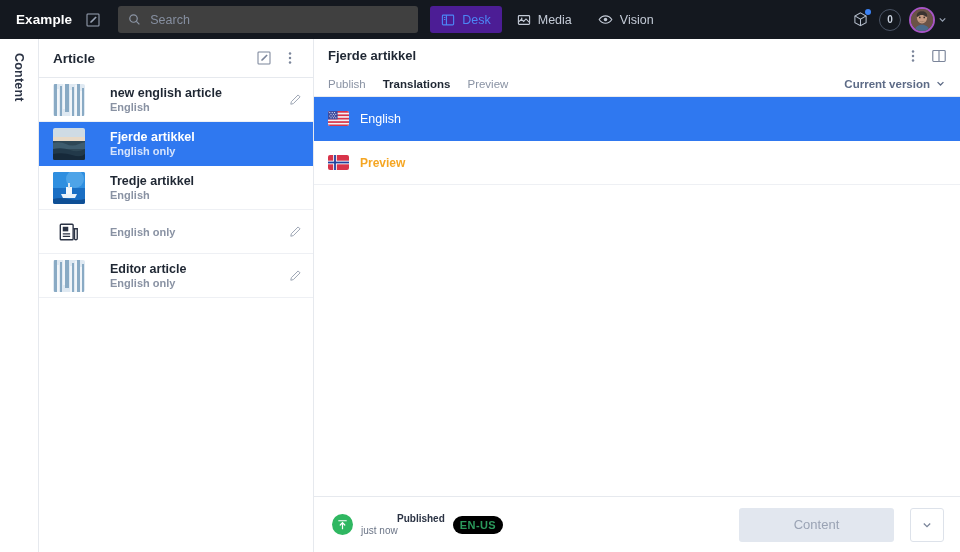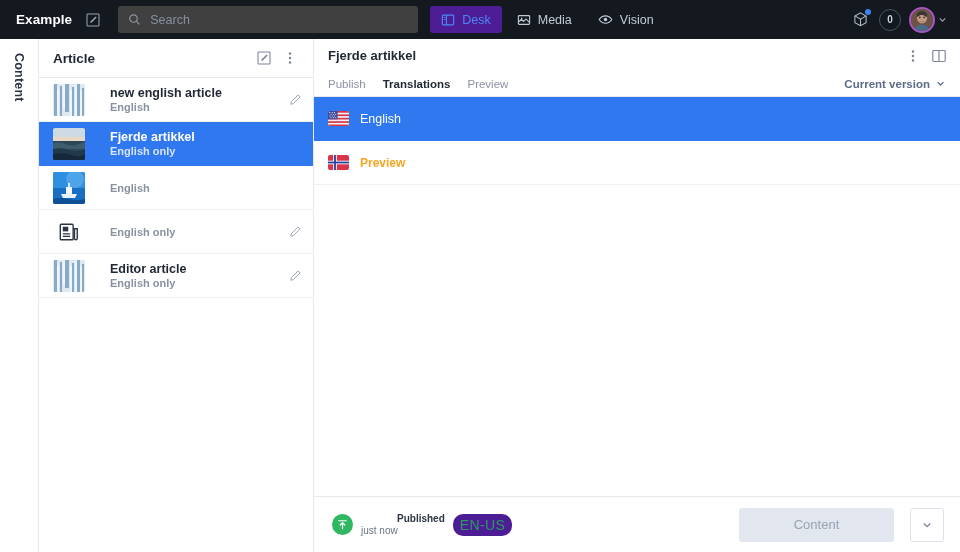--- a/index.html
+++ b/index.html
@@ -161,22 +161,22 @@
   .pub-status { display: flex; align-items: center; gap: 8px; }
   .pub-circle {
     width: 21px; height: 21px; border-radius: 50%;
     background: #2fb761; display: flex; align-items: center; justify-content: center;
     color: #fff;
   }
   .pub-text { display: flex; flex-direction: column; line-height: 1.18; }
   .pub-main { font-size: 10px; font-weight: bold; color: #2b3344; margin-left: 36px; }
   .pub-sub { font-size: 10px; color: #6b7587; }
   .lang-chip {
-    background: #4c1d95; color: #2b9a5c;
-    font-size: 14px; font-weight: normal; letter-spacing: .4px;
+    background: #000000; color: #2b9a5c;
+    font-size: 11px; font-weight: bold; letter-spacing: .4px;
     padding: 3px 7px; border-radius: 10px;
   }
   .pub-spacer { flex: 1 1 auto; }
   .publish-btn {
     width: 155px; height: 34px; border-radius: 3px;
     background: #e2e7ef; color: #9aa3b4;
     font-size: 13px; display: flex; align-items: center; justify-content: center;
   }
   .publish-caret {
     width: 34px; height: 34px; border-radius: 3px;
@@ -355,20 +355,21 @@
               <rect width="32" height="32" fill="#1a6fc4"></rect>
               <rect width="32" height="16" fill="#2f8fe0"></rect>
               <circle cx="22" cy="7" r="9" fill="#67b6ef" opacity=".55"></circle>
               <path d="M8 22h16l-2 4H10z" fill="#e9f2fa"></path>
               <rect x="13" y="15" width="6" height="7" fill="#f2f7fb"></rect>
               <rect x="15" y="11" width="2" height="5" fill="#dbe8f3"></rect>
               <path d="M0 27q8-2 16 0t16 0v5H0z" fill="#0f4f95"></path>
             </svg>
           </div>
           <div class="doc-texts">
+            <div class="doc-title">Tredje artikkel</div>
             <div class="doc-sub">English</div>
           </div>
           <div class="doc-edit hidden"></div>
         </div>
 
         <div class="doc-item">
           <div class="thumb placeholder">
             <svg width="22" height="22" viewBox="0 0 24 24" fill="none" stroke="currentColor" stroke-width="1.5">
               <rect x="2.5" y="3.5" width="14" height="17" rx="1"></rect>
               <path d="M16.5 8.5h4.5v10.5a1.5 1.5 0 01-3 0V8.5"></path>

